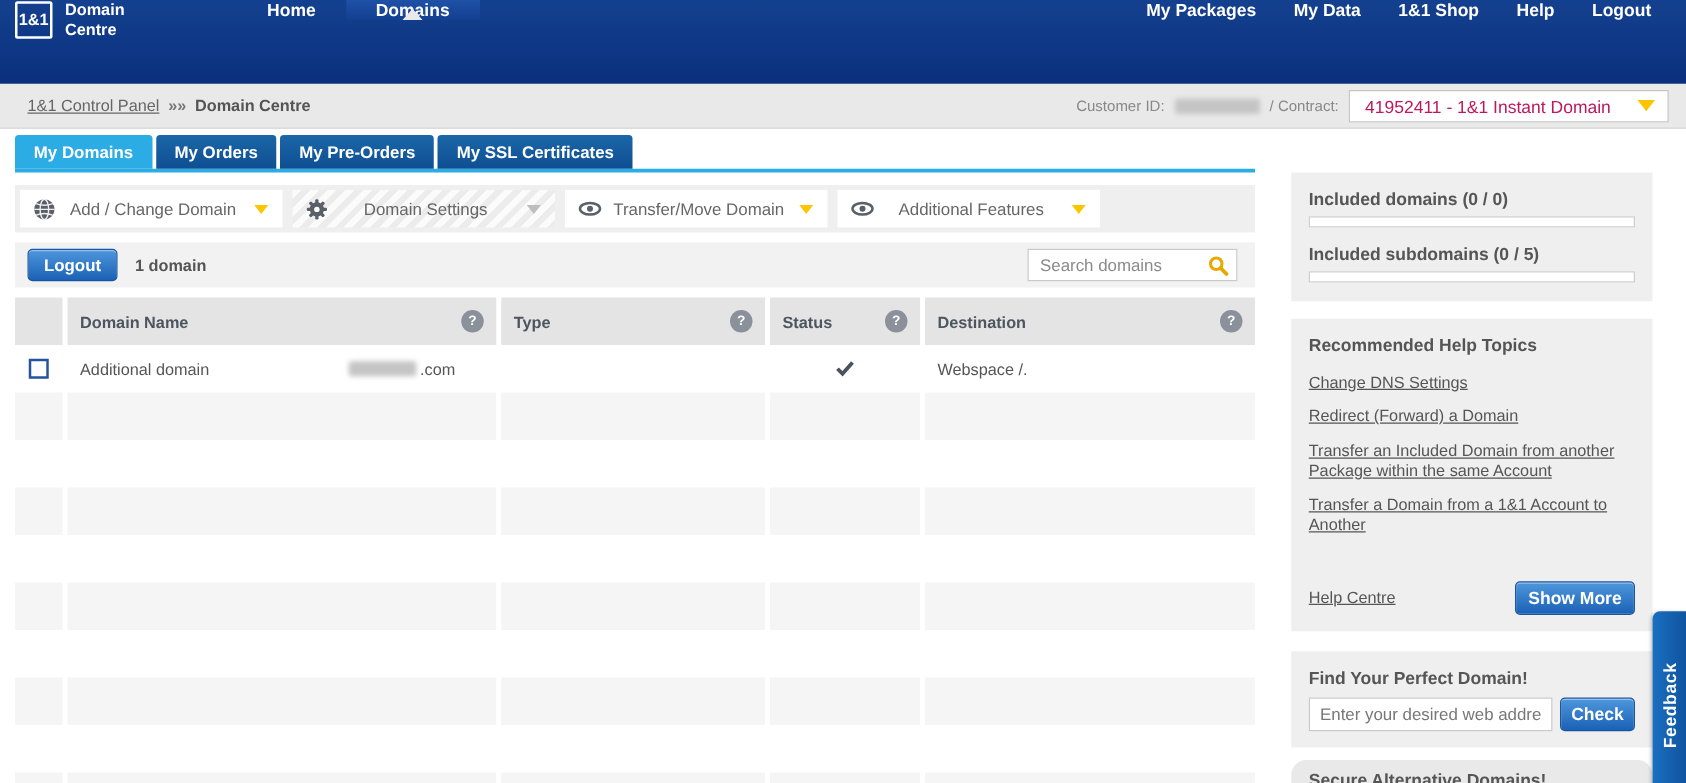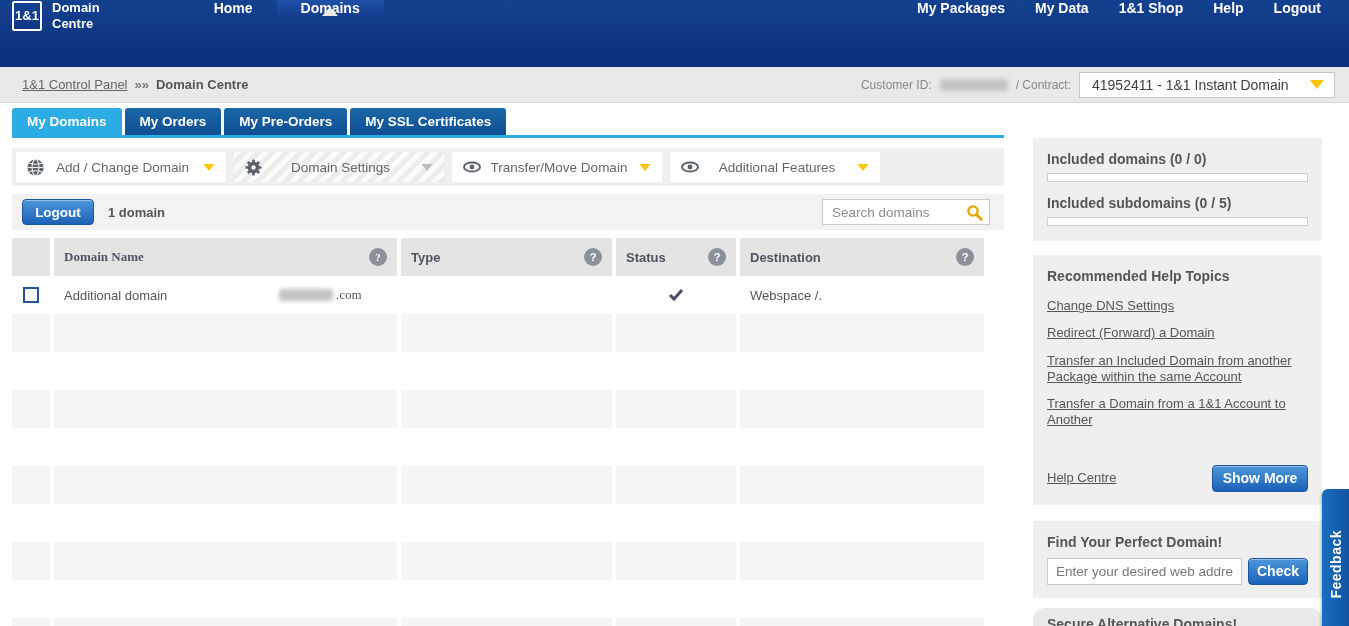--- a/index.html
+++ b/index.html
@@ -27,21 +27,21 @@
   
   .crumbbar { height:36px; background:#e9e9e9; border-bottom:1px solid #d6d6d6;
               display:flex; align-items:center; padding:0 14px 0 22px; font-size:13px; }
   .crumb-link { color:#666; text-decoration:underline; cursor:pointer; }
   .crumb-sep { margin:0 7px; color:#777; font-weight:bold; }
   .crumb-current { color:#555; font-weight:bold; }
   .crumb-right { margin-left:auto; display:flex; align-items:center; gap:8px; font-size:12px; color:#888; }
   .redacted { display:inline-block; background:#c4c4c4; border-radius:2px; filter:blur(2px); }
   .contract-select { width:256px; height:26px; background:#fff; border:1px solid #c5c5c5;
                      display:flex; align-items:center; padding:0 10px 0 12px;
-                     font-size:14px; color:#404040; cursor:pointer; }
+                     font-size:14px; color:#be185d; cursor:pointer; }
   .contract-select .tri { margin-left:auto; }
   .tri-yellow { width:0; height:0; border-left:7px solid transparent; border-right:7px solid transparent;
                 border-top:9px solid #fdc500; }
   .tri-gray   { width:0; height:0; border-left:7px solid transparent; border-right:7px solid transparent;
                 border-top:9px solid #bdbdbd; }
 
   
   .content { position:absolute; left:12px; top:88px; width:992px; }
 
   .tabs { display:flex; margin-top:20px; gap:3px; }
@@ -72,22 +72,22 @@
   .searchbox input { width:168px; height:26px; border:1px solid #c9c9c9; background:#fff;
                      padding:0 30px 0 9px; font-size:13.5px; color:#555;
                      font-family:"Liberation Sans",sans-serif; }
   .searchbox input::placeholder { color:#8a8a8a; }
   .search-ico { position:absolute; right:7px; top:5px; }
 
   
   .tbl { margin-top:8px; }
   .trow { display:flex; gap:4px; height:38px; }
   .trow.spacer { background:#fff; }
-  .c-check { width:38px; } .c-domain { width:343px;font-family:Liberation Serif, serif; } .c-type { width:211px; }
-  .c-status { width:120px; } .c-dest { width:244px; }
+  .c-check { width:38px; } .c-domain { width:343px; } .c-type { width:211px; }
+  .c-status { width:120px; } .c-dest { width:264px; }
   .thead .cell { background:#e4e4e4; display:flex; align-items:center; padding:0 10px;
                  font-weight:bold; font-size:13px; color:#4d5560; }
   .thead .cell .q { margin-left:auto; }
   .q { width:18px; height:18px; border-radius:50%; background:#8b919a; color:#fff;
        font-size:11px; font-weight:bold; display:flex; align-items:center;
        justify-content:center; cursor:pointer; }
   .drow .cell { background:#fff; display:flex; align-items:center; padding:0 10px;
                 font-size:13px; color:#555; }
   .erow .cell { background:#f5f5f5; }
   .checkbox { width:16px; height:16px; border:2px solid #24549c; background:#fff;

